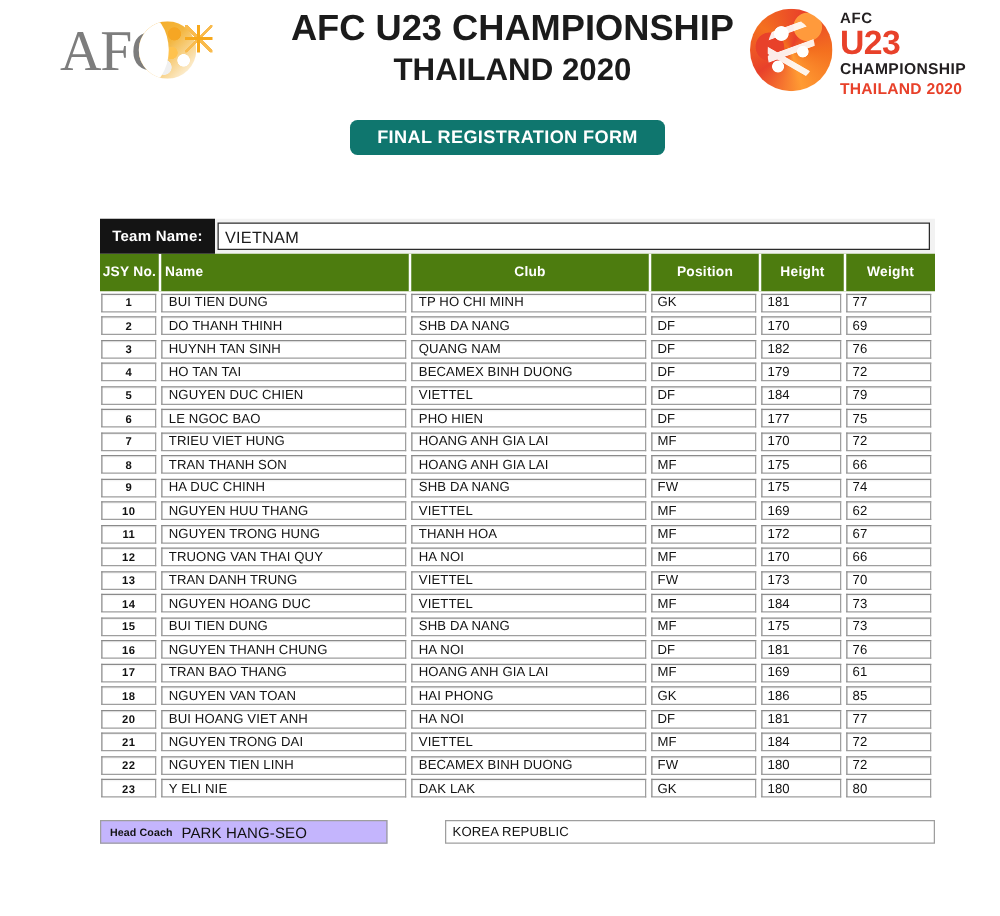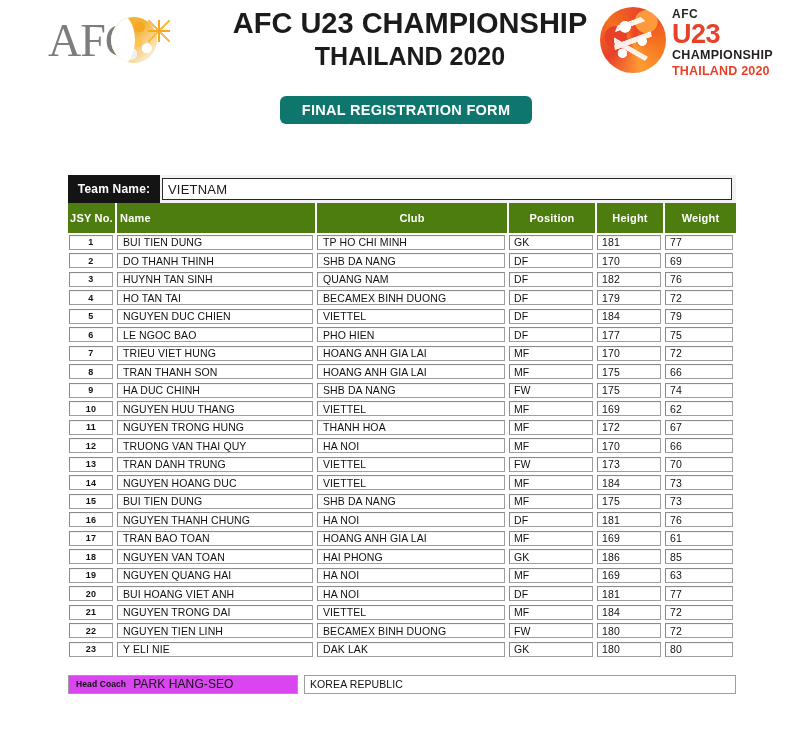--- a/index.html
+++ b/index.html
@@ -150,21 +150,21 @@
     justify-content: center;
     font-size: 14.5px;
     font-weight: bold;
     color: #ffffff;
     letter-spacing: .3px;
   }
 
   
   .sheet {
     position: absolute;
-    left: 68px; top: 175px;
+    left: 80px; top: 175px;
     width: 668px;
   }
   .teamname-row {
     display: flex;
     align-items: stretch;
     height: 28px;
     background: #f2f2f2;
   }
   .teamname-label {
     width: 92px;
@@ -246,21 +246,21 @@
   .cell.val { padding-left: 4px; }
 
   
   .footer {
     display: flex;
     margin-top: 16px;
     height: 19px;
   }
   .coach-box {
     width: 230px;
-    background: #d946ef;
+    background: #c4b5fd;
     border: 1px solid #9e9e9e;
     display: flex;
     align-items: center;
     box-sizing: border-box;
     margin-right: 6px;
   }
   .coach-label {
     font-size: 8.5px;
     font-weight: bold;
     color: #111;
@@ -277,20 +277,21 @@
     flex: 1;
     background: #ffffff;
     border: 1px solid #9e9e9e;
     display: flex;
     align-items: center;
     padding-left: 5px;
     font-size: 10.5px;
     color: #111;
     box-sizing: border-box;
     letter-spacing: .1px;
+    margin-left: 40px;
   }
 </style>
 </head>
 <body>
 
 <div class="header">
 
   <div class="afc-logo">
     <div class="afc-text">AFC</div>
     <div class="afc-globe"></div>
@@ -660,21 +661,21 @@
           </td>
           <td>
             <div class="cell val">76</div>
           </td>
         </tr>
         <tr>
           <td>
             <div class="cell num">17</div>
           </td>
           <td>
-            <div class="cell txt">TRAN BAO TOAN</div>
+            <div class="cell txt">TRAN BAO THANG</div>
           </td>
           <td>
             <div class="cell txt">HOANG ANH GIA LAI</div>
           </td>
           <td>
             <div class="cell val">MF</div>
           </td>
           <td>
             <div class="cell val">169</div>
           </td>
@@ -693,40 +694,20 @@
             <div class="cell txt">HAI PHONG</div>
           </td>
           <td>
             <div class="cell val">GK</div>
           </td>
           <td>
             <div class="cell val">186</div>
           </td>
           <td>
             <div class="cell val">85</div>
-          </td>
-        </tr>
-        <tr>
-          <td>
-            <div class="cell num">19</div>
-          </td>
-          <td>
-            <div class="cell txt">NGUYEN QUANG HAI</div>
-          </td>
-          <td>
-            <div class="cell txt">HA NOI</div>
-          </td>
-          <td>
-            <div class="cell val">MF</div>
-          </td>
-          <td>
-            <div class="cell val">169</div>
-          </td>
-          <td>
-            <div class="cell val">63</div>
           </td>
         </tr>
         <tr>
           <td>
             <div class="cell num">20</div>
           </td>
           <td>
             <div class="cell txt">BUI HOANG VIET ANH</div>
           </td>
           <td>

